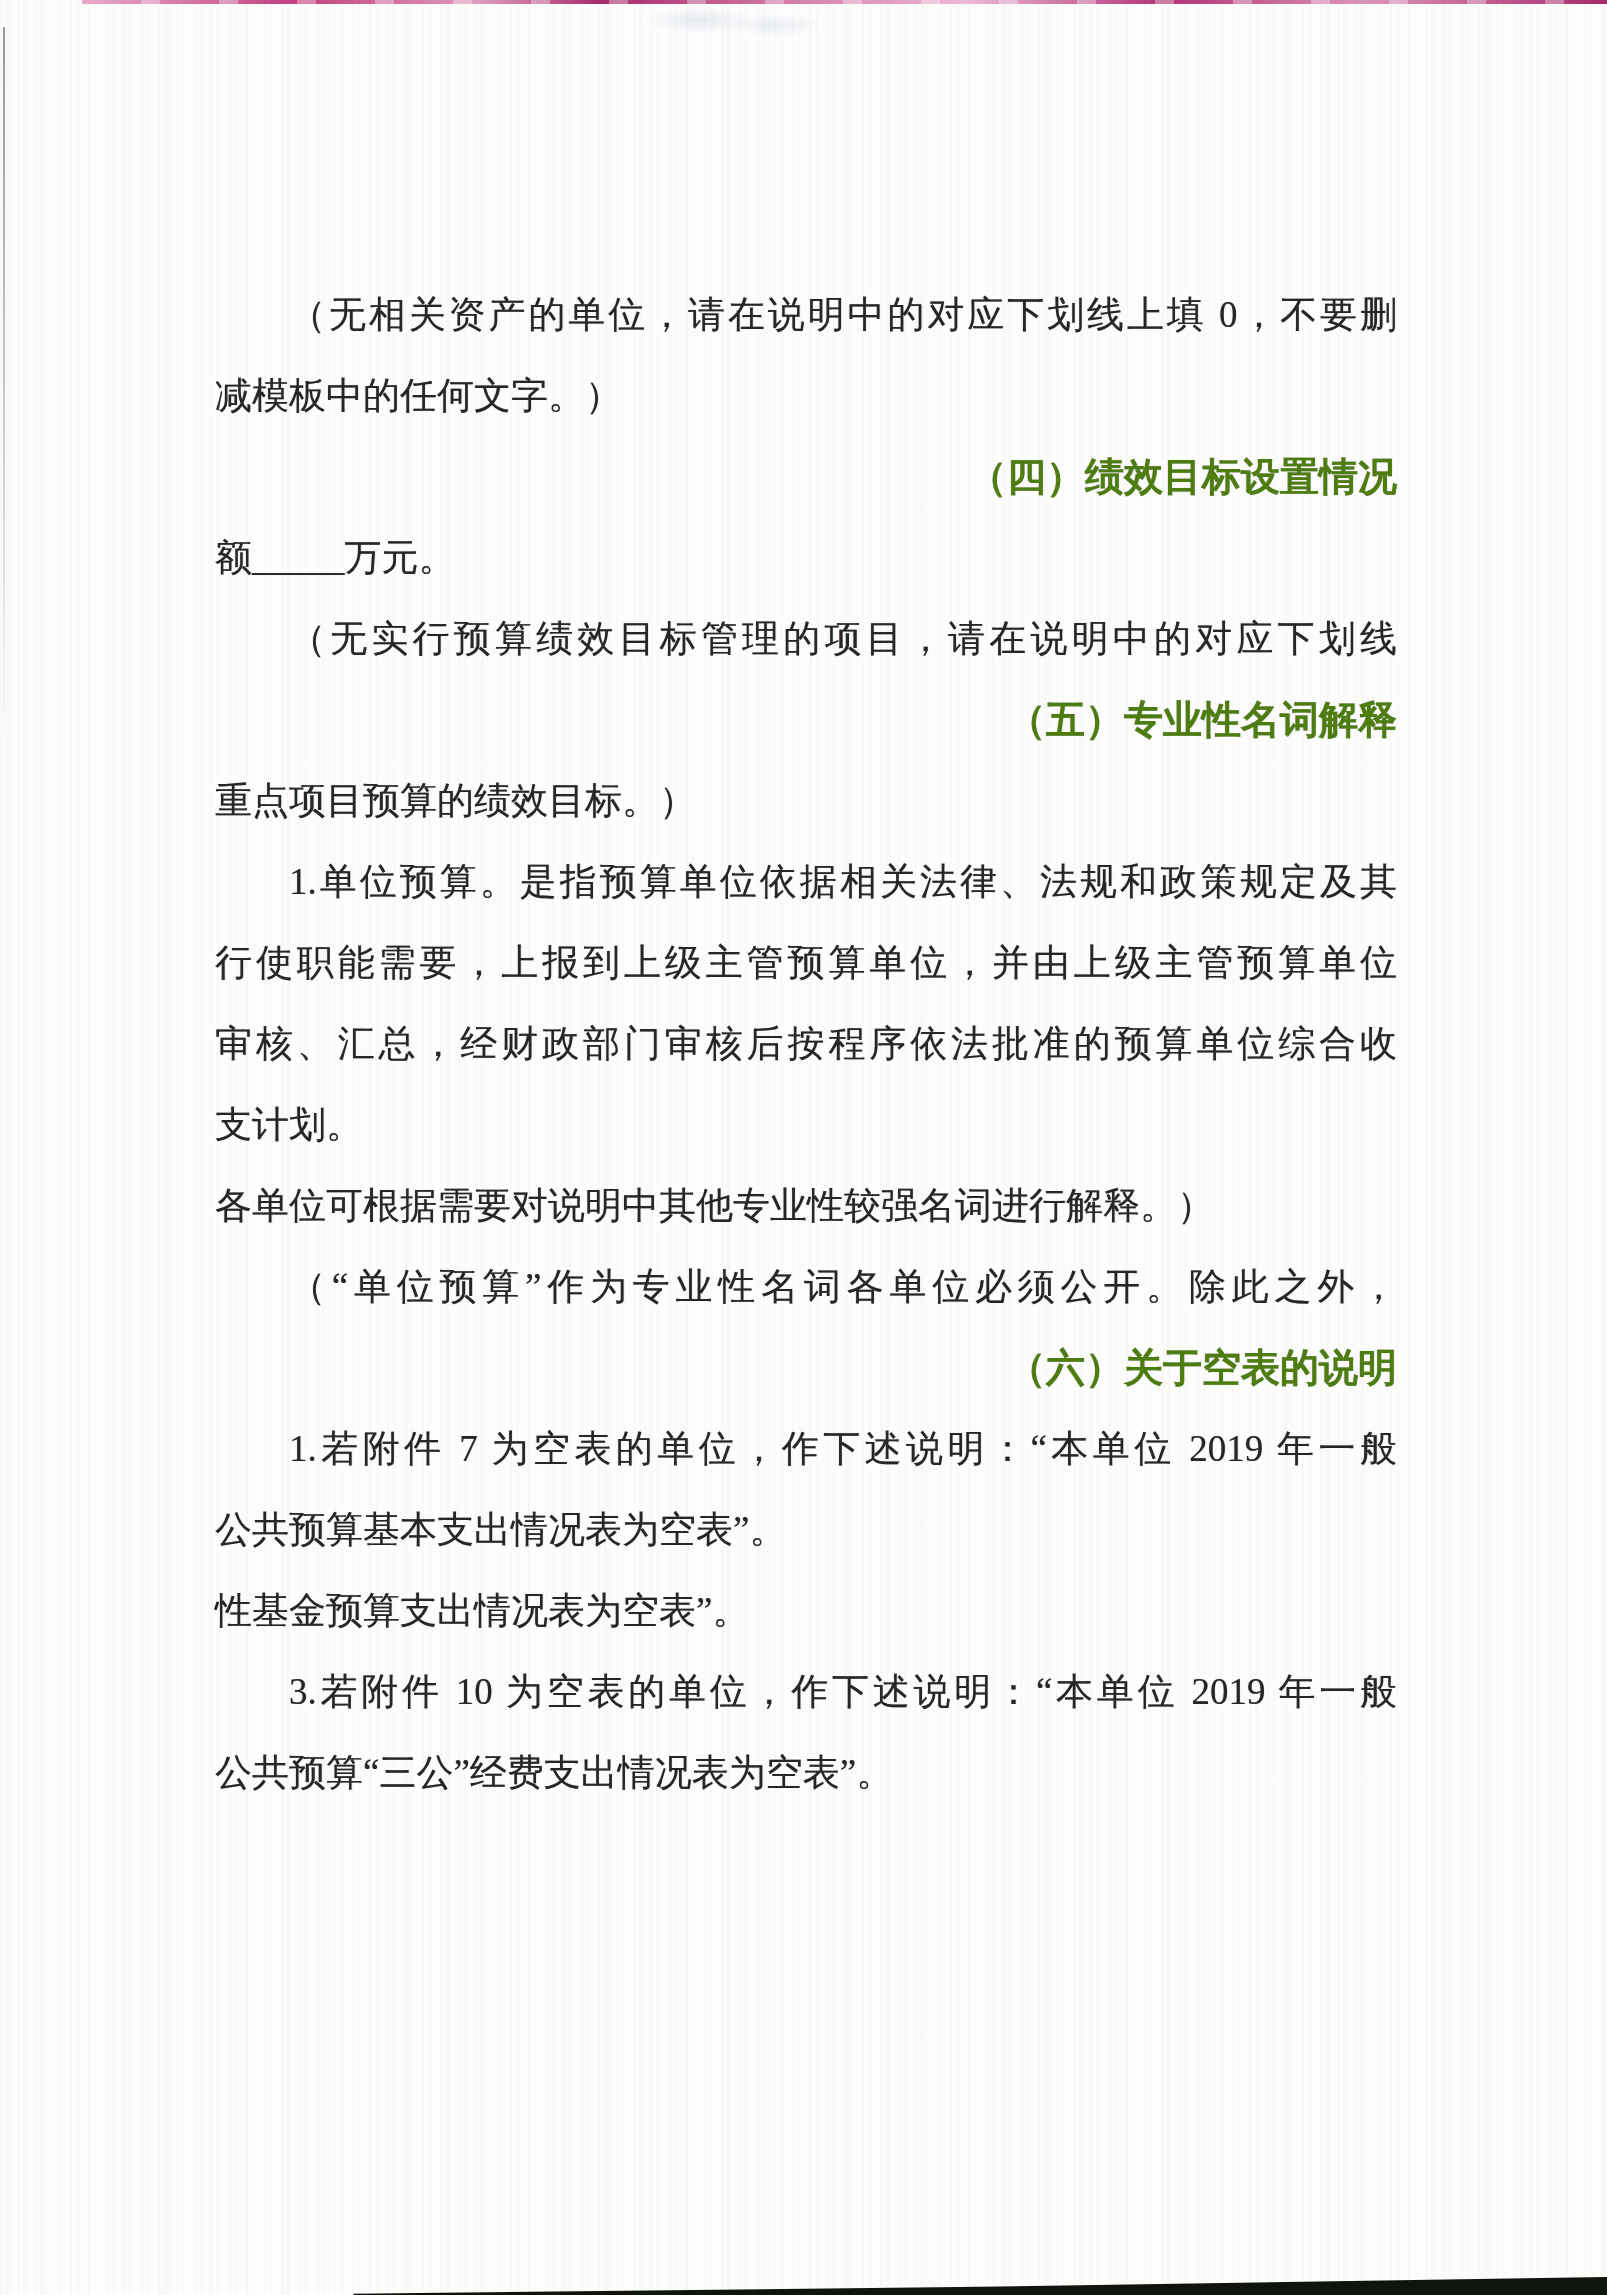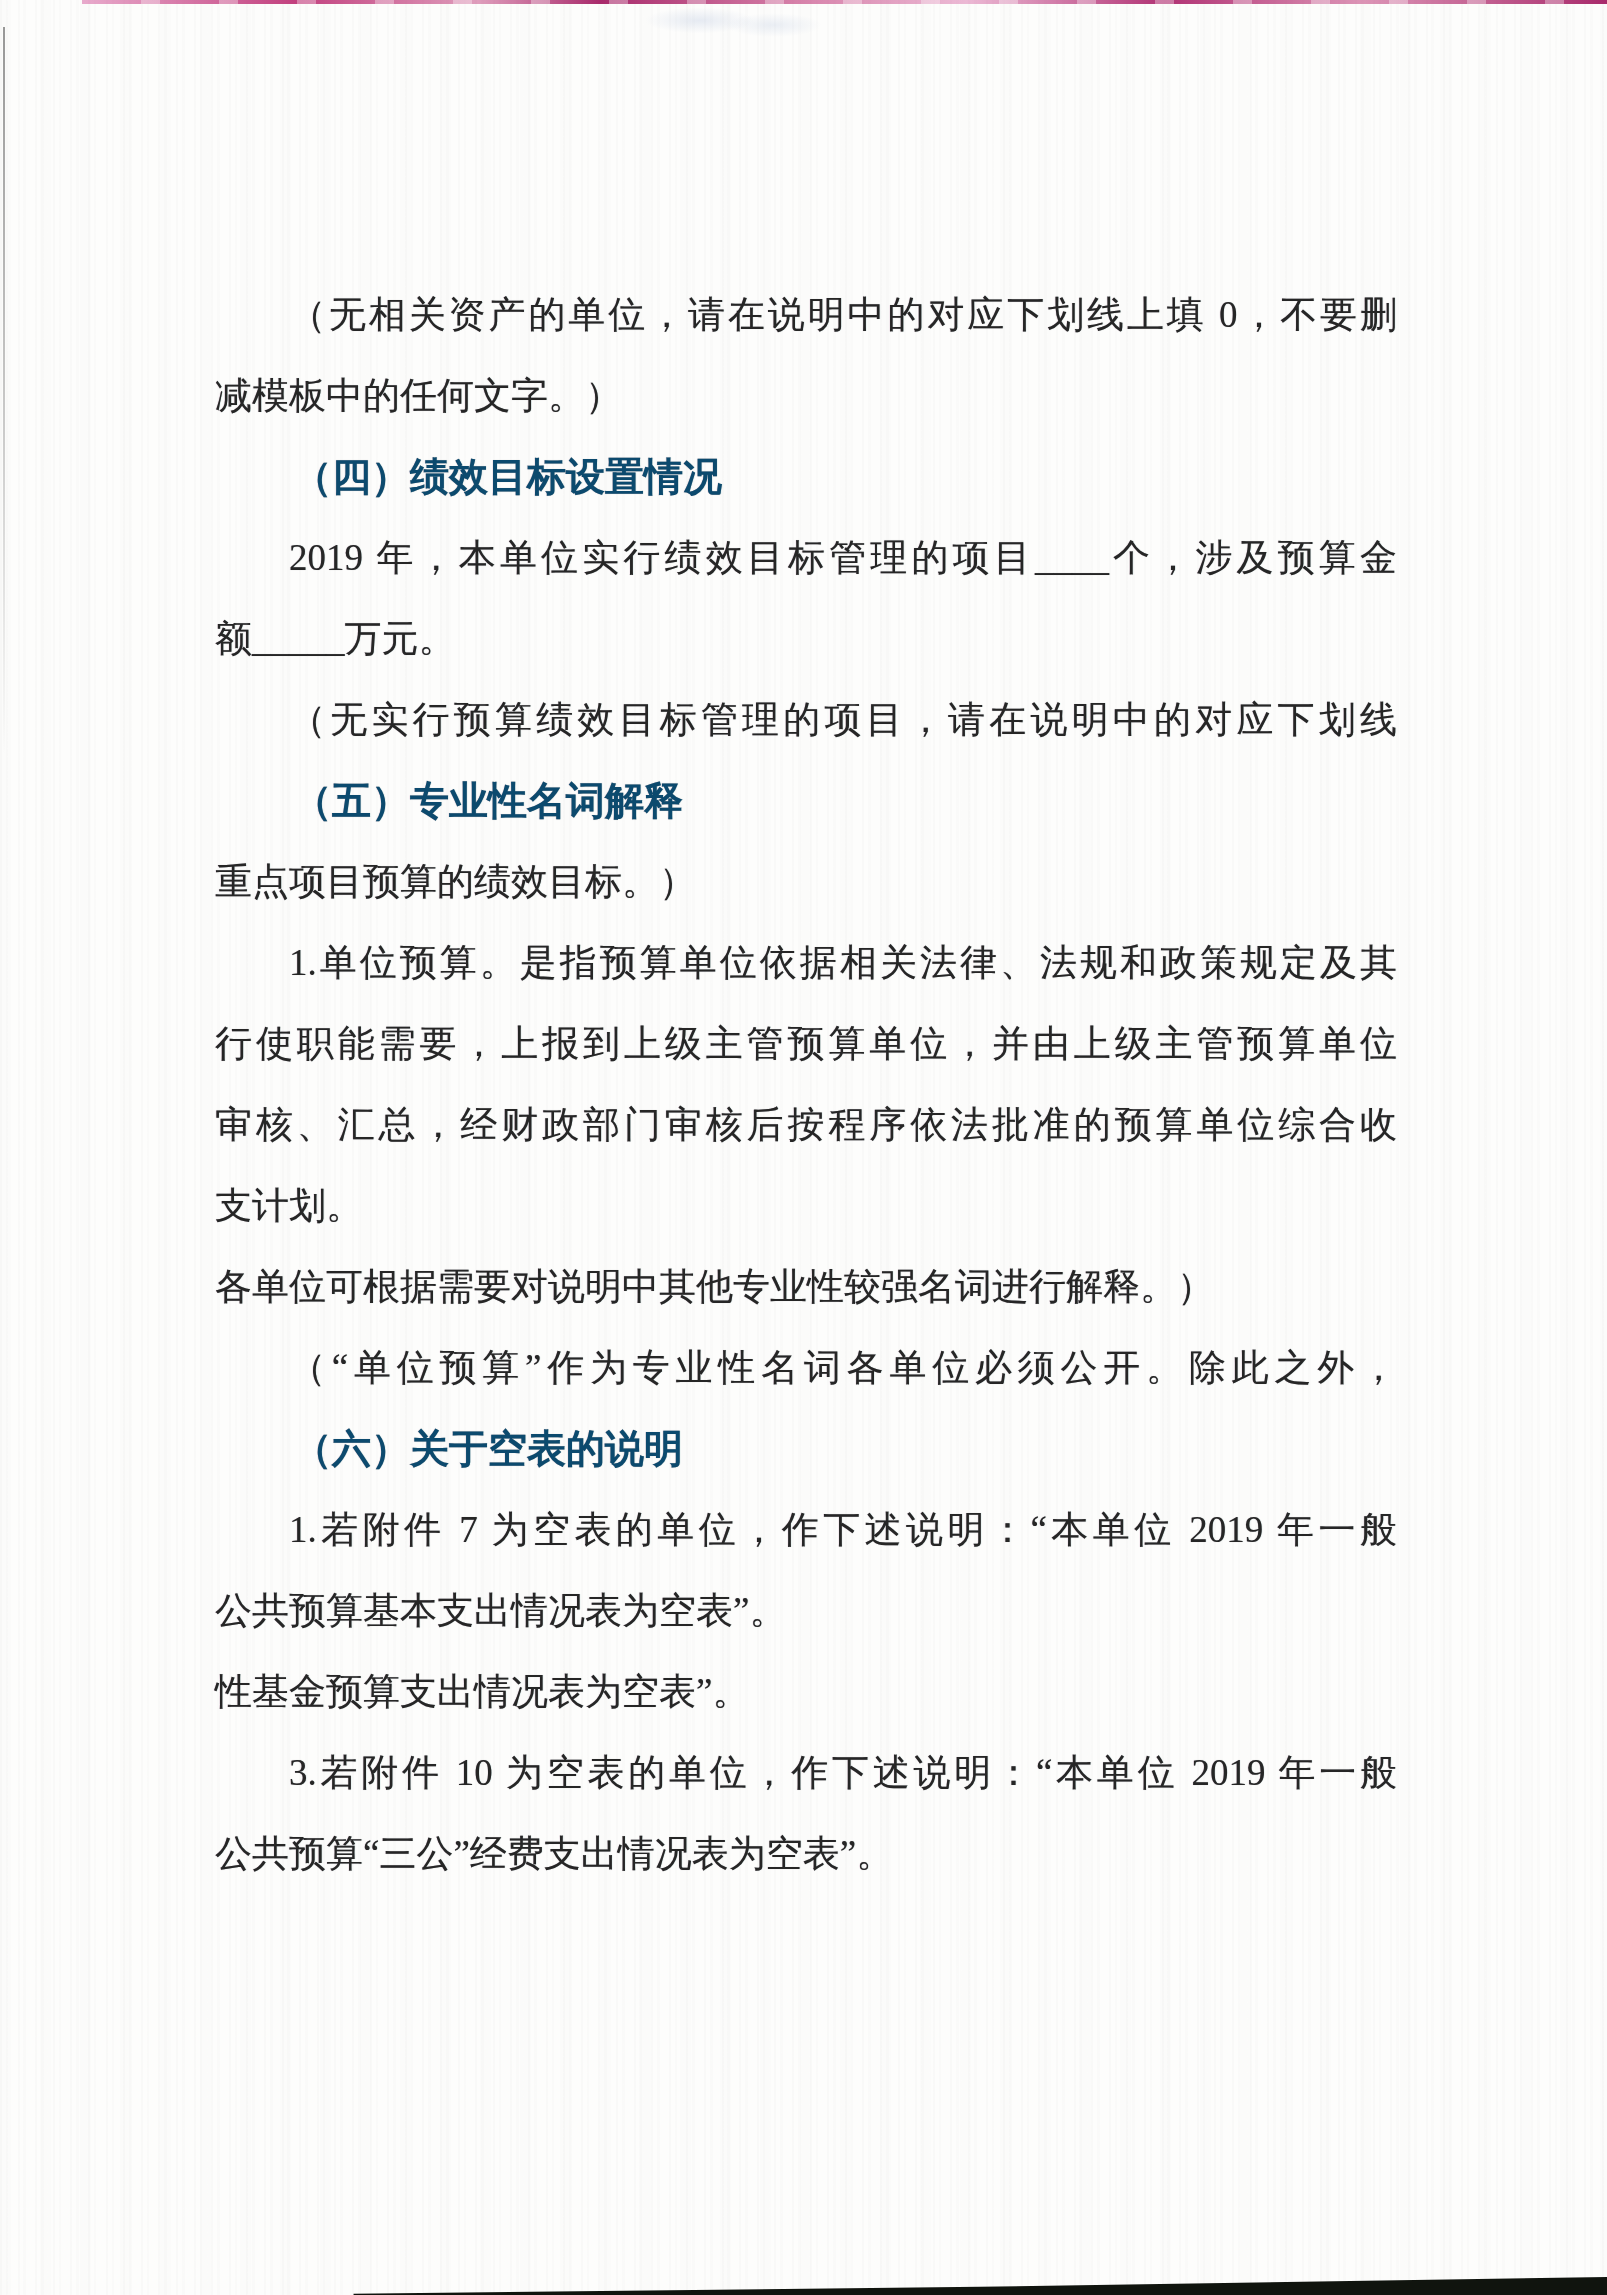--- a/index.html
+++ b/index.html
@@ -91,38 +91,38 @@
   }
 
   .indent { text-indent: 2em; }
 
   .j { text-align: justify; text-align-last: justify; }
 
   .h {
     font-family: "Liberation Sans", "DejaVu Sans", sans-serif;
     font-weight: 700;
     font-size: 39px;
-    color: #0c4a6e;
+    color: #4d7c0f;
+    text-align: right;
   }
 </style>
 </head>
 <body>
 
 <div class="page">
 
   <div class="texture"></div>
   <div class="top-line"></div>
   <div class="left-line"></div>
   <div class="smudge"></div>
 
   <main class="content">
     <div class="line indent j">（无相关资产的单位，请在说明中的对应下划线上填 0，不要删</div>
     <div class="line">减模板中的任何文字。）</div>
     <div class="line indent h">（四）绩效目标设置情况</div>
-    <div class="line indent j">2019 年，本单位实行绩效目标管理的项目____个，涉及预算金</div>
     <div class="line">额_____万元。</div>
     <div class="line indent j">（无实行预算绩效目标管理的项目，请在说明中的对应下划线</div>
     <div class="line indent h">（五）专业性名词解释</div>
     <div class="line">重点项目预算的绩效目标。）</div>
     <div class="line indent j">1.单位预算。是指预算单位依据相关法律、法规和政策规定及其</div>
     <div class="line j">行使职能需要，上报到上级主管预算单位，并由上级主管预算单位</div>
     <div class="line j">审核、汇总，经财政部门审核后按程序依法批准的预算单位综合收</div>
     <div class="line">支计划。</div>
     <div class="line">各单位可根据需要对说明中其他专业性较强名词进行解释。）</div>
     <div class="line indent j">（“单位预算”作为专业性名词各单位必须公开。除此之外，</div>

